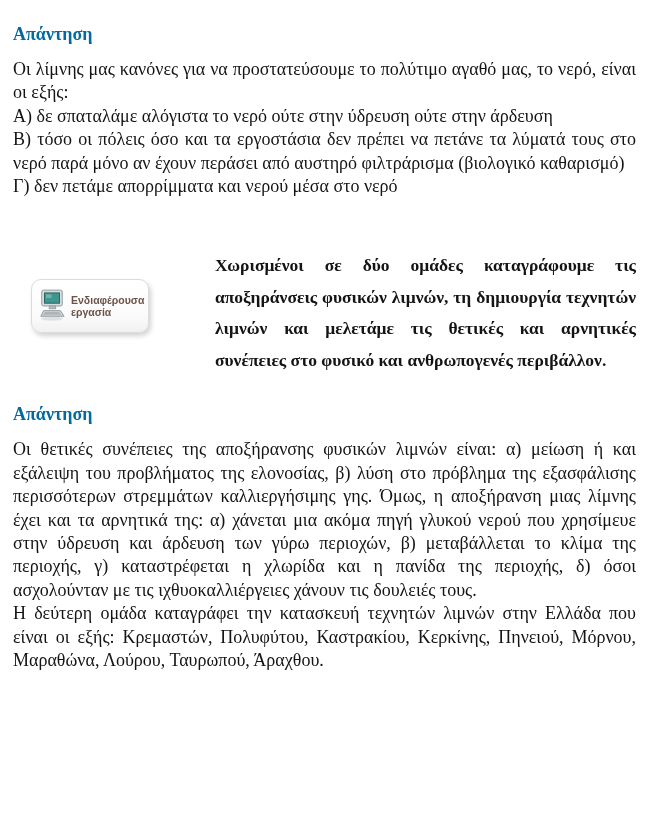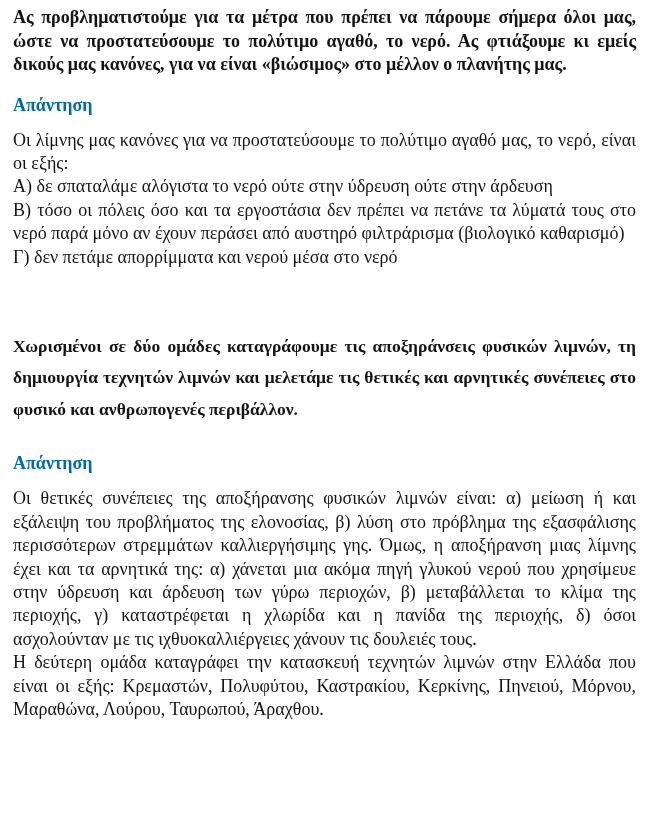--- a/index.html
+++ b/index.html
@@ -66,41 +66,57 @@
     font-weight: bold;
     color: #6b5348;
     line-height: 12.5px;
   }
   .task-text {
     flex: 1;
     font-size: 17.5px;
     font-weight: bold;
     line-height: 31.5px;
     text-align: justify;
-    margin-top: 12px;
+    margin-top: 2px;
   }
   .answer-heading.second { margin-top: 27px; }
 </style>
 </head>
 <body>
 
 <div class="page">
 
-  <p class="intro">Ας προβληματιστούμε για τα μέτρα που πρέπει να πάρουμε σήμερα όλοι μας, ώστε να προστατεύσουμε το πολύτιμο αγαθό, το νερό. Ας φτιάξουμε κι εμείς δικούς μας κανόνες, για να είναι «βιώσιμος» στο μέλλον ο πλανήτης μας.</p>
 
   <h2 class="answer-heading">Απάντηση</h2>
 
   <div class="body-block">
     <p>Οι λίμνης μας κανόνες για να προστατεύσουμε το πολύτιμο αγαθό μας, το νερό, είναι οι εξής:</p>
     <p>Α) δε σπαταλάμε αλόγιστα το νερό ούτε στην ύδρευση ούτε στην άρδευση</p>
     <p>Β) τόσο οι πόλεις όσο και τα εργοστάσια δεν πρέπει να πετάνε τα λύματά τους στο νερό παρά μόνο αν έχουν περάσει από αυστηρό φιλτράρισμα (βιολογικό καθαρισμό)</p>
     <p>Γ) δεν πετάμε απορρίμματα και νερού μέσα στο νερό</p>
   </div>
 
   <div class="task-row">
+    <div class="task-badge-col">
+      <div class="task-badge">
+        <svg class="badge-icon" viewBox="0 0 30 38" xmlns="http://www.w3.org/2000/svg">
+          <rect x="4" y="2" width="22" height="17" rx="2" fill="#d9dcde" stroke="#8f969a" stroke-width="1"></rect>
+          <rect x="7" y="5" width="16" height="11" fill="#3f968e" stroke="#1f615c" stroke-width="1"></rect>
+          <rect x="8.5" y="6.5" width="6" height="4" fill="#7fc2bb" opacity="0.7"></rect>
+          <rect x="12" y="19" width="7" height="3" fill="#b9bec1" stroke="#8f969a" stroke-width="0.8"></rect>
+          <polygon points="6,24 24,24 28,30 3,30" fill="#cfd3d5" stroke="#8f969a" stroke-width="1"></polygon>
+          <polygon points="7.5,25.5 22.5,25.5 25,28.5 5.5,28.5" fill="#aeb4b7"></polygon>
+          <ellipse cx="15" cy="32.5" rx="12" ry="2.2" fill="#c9cdcf" opacity="0.55"></ellipse>
+        </svg>
+        <div class="badge-label">
+          <div>Ενδιαφέρουσα</div>
+          <div>εργασία</div>
+        </div>
+      </div>
+    </div>
     <div class="task-text">Χωρισμένοι σε δύο ομάδες καταγράφουμε τις αποξηράνσεις φυσικών λιμνών, τη δημιουργία τεχνητών λιμνών και μελετάμε τις θετικές και αρνητικές συνέπειες στο φυσικό και ανθρωπογενές περιβάλλον.</div>
   </div>
 
   <h2 class="answer-heading second">Απάντηση</h2>
 
   <div class="body-block">
     <p>Οι θετικές συνέπειες της αποξήρανσης φυσικών λιμνών είναι: α) μείωση ή και εξάλειψη του προβλήματος της ελονοσίας, β) λύση στο πρόβλημα της εξασφάλισης περισσότερων στρεμμάτων καλλιεργήσιμης γης. Όμως, η αποξήρανση μιας λίμνης έχει και τα αρνητικά της: α) χάνεται μια ακόμα πηγή γλυκού νερού που χρησίμευε στην ύδρευση και άρδευση των γύρω περιοχών, β) μεταβάλλεται το κλίμα της περιοχής, γ) καταστρέφεται η χλωρίδα και η πανίδα της περιοχής, δ) όσοι ασχολούνταν με τις ιχθυοκαλλιέργειες χάνουν τις δουλειές τους.</p>
     <p>Η δεύτερη ομάδα καταγράφει την κατασκευή τεχνητών λιμνών στην Ελλάδα που είναι οι εξής: Κρεμαστών, Πολυφύτου, Καστρακίου, Κερκίνης, Πηνειού, Μόρνου, Μαραθώνα, Λούρου, Ταυρωπού, Άραχθου.</p>
   </div>
 

